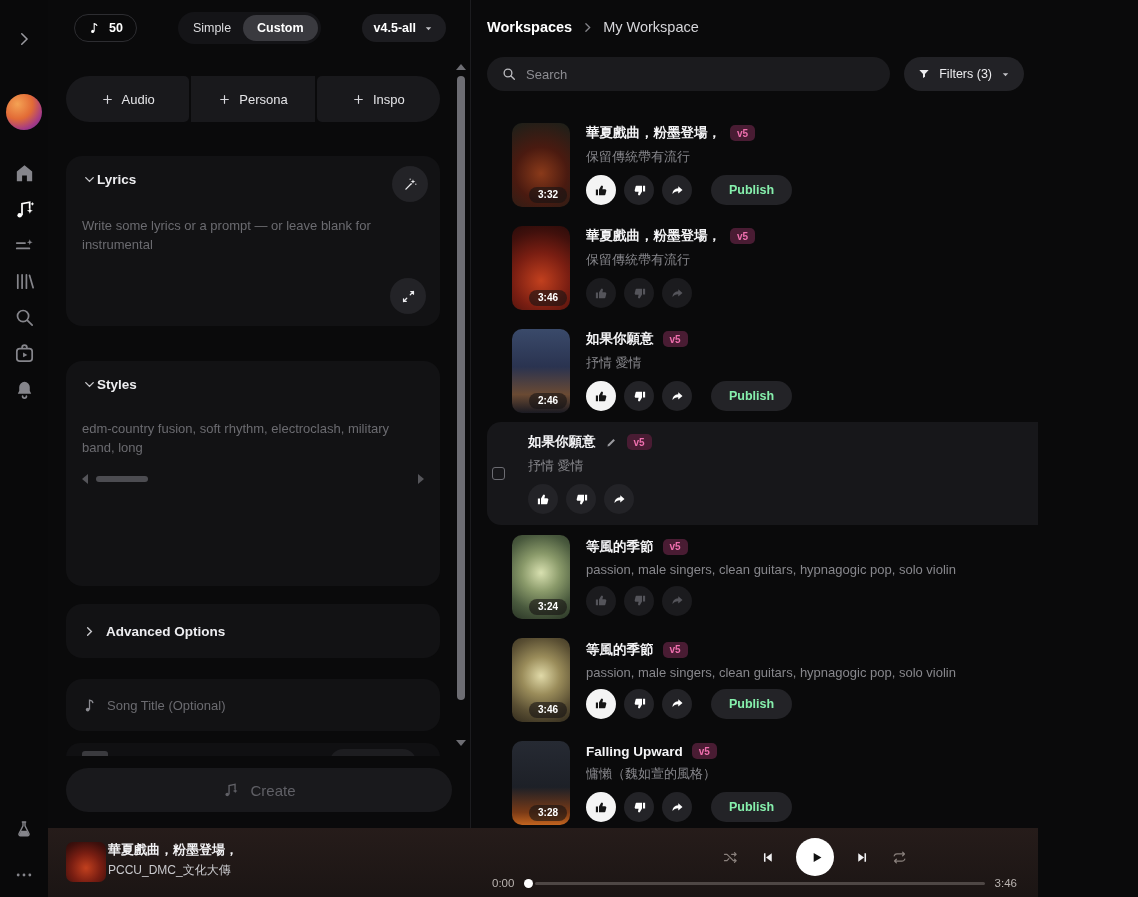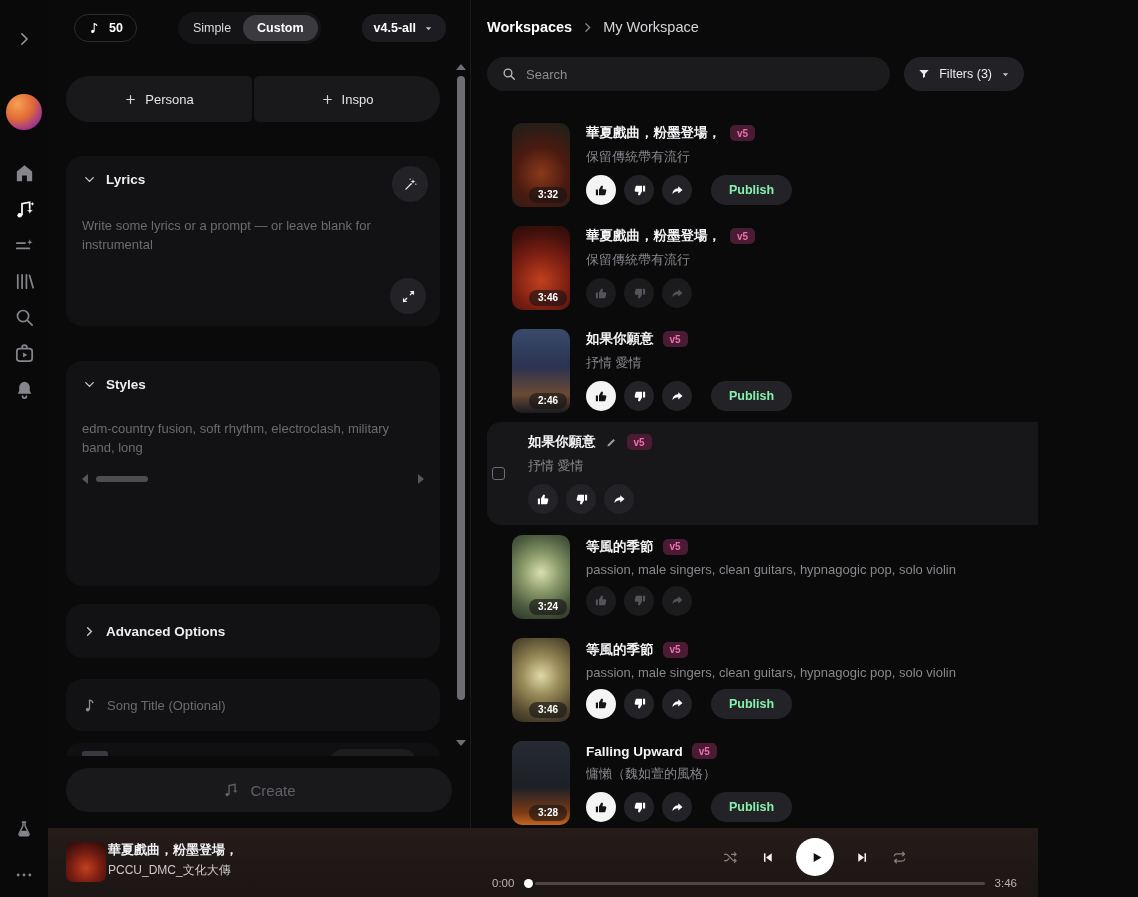--- a/index.html
+++ b/index.html
@@ -30,21 +30,21 @@
 .model{display:flex;align-items:center;gap:7px;background:#1d1d21;border-radius:16px;padding:7px 12px;font-size:12.5px;font-weight:600;color:#fff}
 .caret{width:11px;height:11px;color:#c2c2c6}
 .cp-body{position:relative;flex:1;overflow:hidden;padding:20px 30px 0 18px}
 .tab-group{display:flex;gap:2px;height:46px}
 .tab-btn{flex:1;background:#19191c;display:flex;align-items:center;justify-content:center;gap:8px;font-size:13px;color:#e4e4e7}
 .tab-btn:first-child{border-radius:23px 5px 5px 23px}
 .tab-btn:last-child{border-radius:5px 23px 23px 5px}
 .tab-btn .plus{width:13px;height:13px;color:#d6d6da}
 .card{background:#121214;border-radius:16px;position:relative}
 .card-lyrics{height:170px;margin-top:34px;padding:16px}
-.card-head{display:flex;align-items:center;gap:9px;font-size:13.5px;font-weight:700;color:#ededf0}
+.card-head{display:flex;align-items:center;font-size:13.5px;font-weight:700;color:#ededf0}
 .chev-sm{width:15px;height:15px;color:#c9c9cd;flex-shrink:0}
 .circle-btn{width:36px;height:36px;border-radius:50%;background:#232327;display:flex;align-items:center;justify-content:center;color:#ececef;position:absolute}
 .circle-btn svg{width:17px;height:17px}
 .wand-btn{top:10px;right:12px}
 .expand-btn{bottom:12px;right:14px}
 .placeholder{color:#6b6b70;font-size:13px;line-height:1.45}
 .lyrics-ph{margin-top:30px;max-width:296px}
 .card-styles{height:225px;margin-top:35px;padding:16px}
 .styles-ph{margin-top:28px;max-width:336px}
 .chips{display:flex;align-items:center;gap:10px;margin-top:26px;overflow:hidden}
@@ -207,20 +207,26 @@
               </svg>
           </button>
         </div>
 
         <div class="cp-body">
           <div class="tab-group">
             <button class="tab-btn">
                 <svg class="plus" viewBox="0 0 24 24" fill="none" stroke="currentColor" stroke-width="2.2" stroke-linecap="round">
                   <path d="M12 5v14M5 12h14"></path>
                 </svg>
+                <span>Audio</span>
+              </button>
+            <button class="tab-btn">
+                <svg class="plus" viewBox="0 0 24 24" fill="none" stroke="currentColor" stroke-width="2.2" stroke-linecap="round">
+                  <path d="M12 5v14M5 12h14"></path>
+                </svg>
                 <span>Persona</span>
               </button>
             <button class="tab-btn">
                 <svg class="plus" viewBox="0 0 24 24" fill="none" stroke="currentColor" stroke-width="2.2" stroke-linecap="round">
                   <path d="M12 5v14M5 12h14"></path>
                 </svg>
                 <span>Inspo</span>
               </button>
           </div>
 

